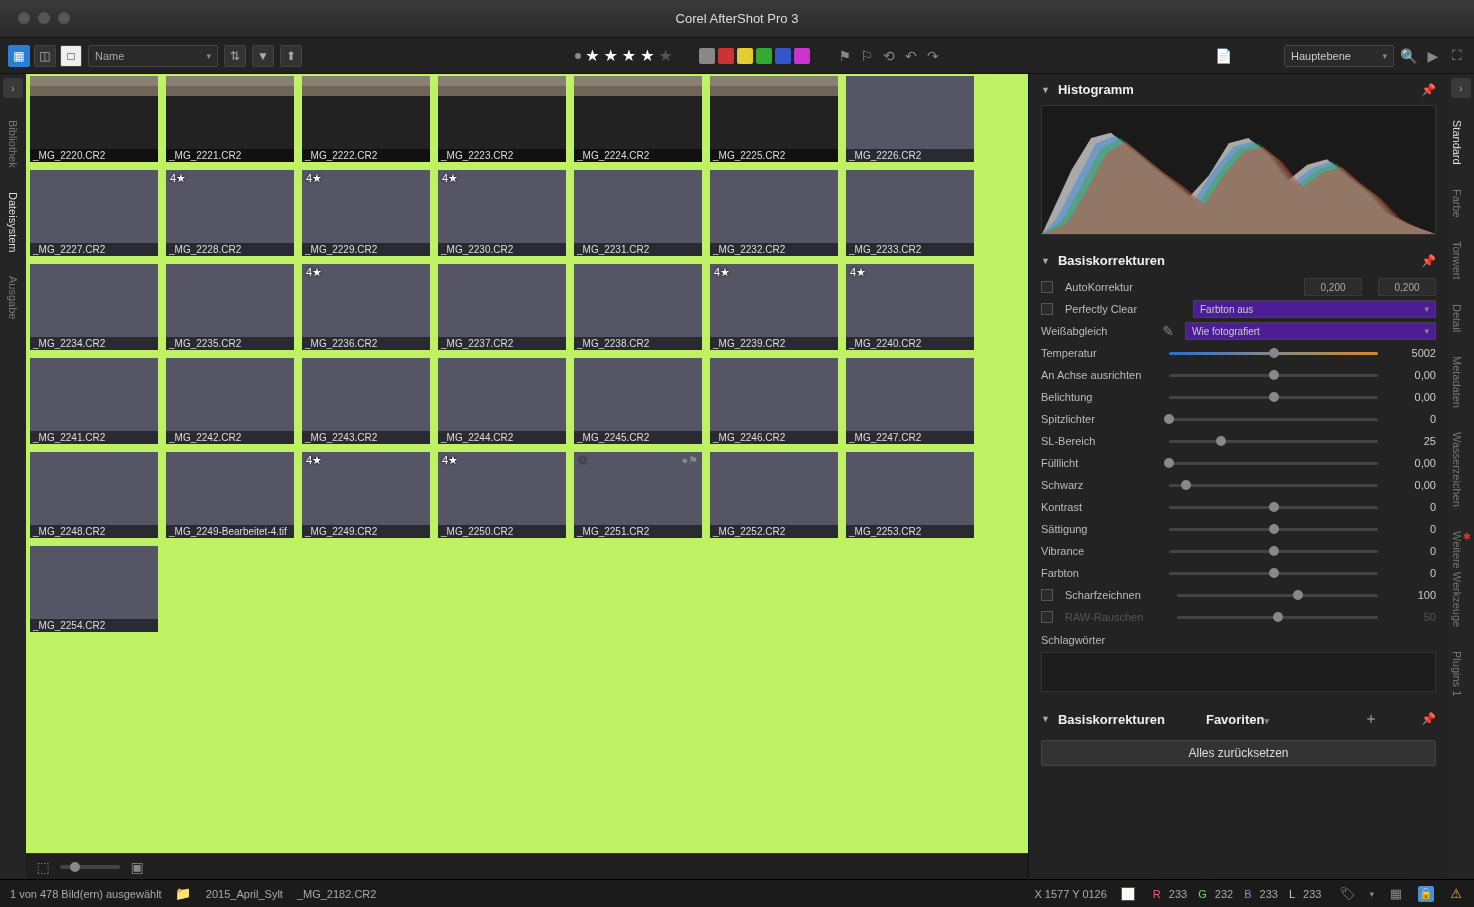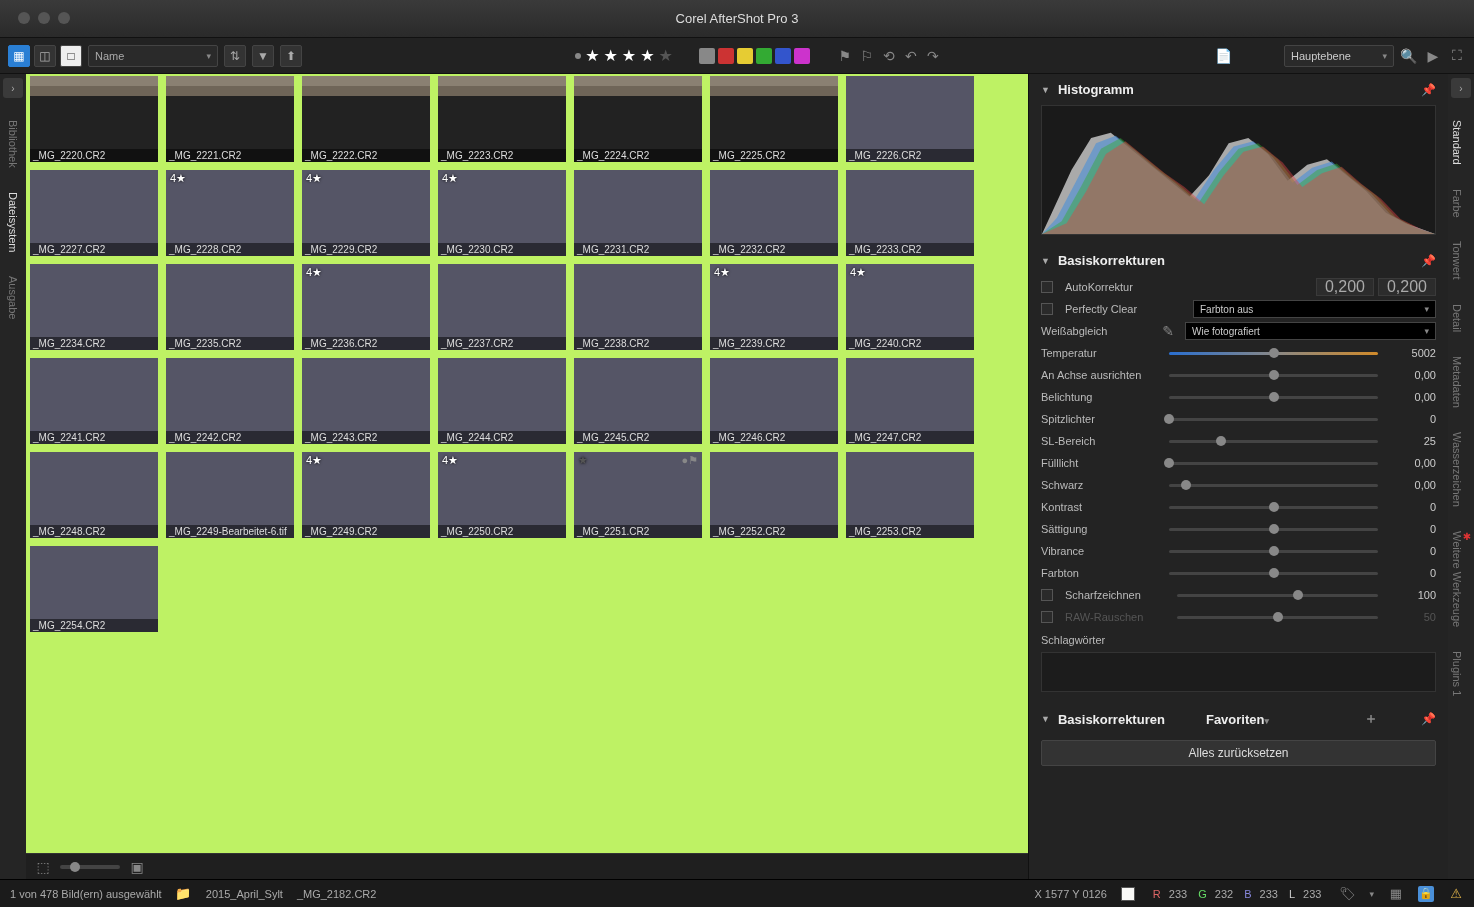--- a/index.html
+++ b/index.html
@@ -59,23 +59,23 @@
 .panel { width: 420px; background: #232323; overflow: auto; border-left: 1px solid #111; position: relative; }
 .section-hd { display: flex; align-items: center; padding: 8px 12px; font-size: 13px; color: #eee; font-weight: 600; cursor: pointer; }
 .section-hd .tri { font-size: 9px; margin-right: 8px; color: #aaa; }
 .section-hd .pin { margin-left: auto; font-size: 12px; color: #666; }
 .histo { height: 130px; margin: 0 12px 10px 12px; background: #1a1a1a; border: 1px solid #333; position: relative; overflow: hidden; }
 .histo svg { width: 100%; height: 100%; }
 
 .row { display: flex; align-items: center; padding: 2px 12px; font-size: 11px; color: #bbb; height: 22px; gap: 8px; }
 .row .lbl { width: 120px; flex-shrink: 0; }
 .row .cb { width: 12px; height: 12px; border: 1px solid #555; background: #2a2a2a; margin-right: 4px; flex-shrink: 0; }
-.row .dd { flex: 1; height: 18px; background: #000000; border: 1px solid #444; font-size: 10px; color: #ccc; padding: 0 6px; display: flex; align-items: center; justify-content: space-between; }
+.row .dd { flex: 1; height: 18px; background: #4c1d95; border: 1px solid #444; font-size: 10px; color: #ccc; padding: 0 6px; display: flex; align-items: center; justify-content: space-between; }
 .row .twoval { display: flex; gap: 4px; margin-left: auto; }
-.row .twoval span { width: 58px; height: 18px; background: #2c2c2c; border: 1px solid #3a3a3a; color: #aaa; font-size: 16px; display: flex; align-items: center; justify-content: center; }
+.row .twoval span { width: 58px; height: 18px; background: #2c2c2c; border: 1px solid #3a3a3a; color: #aaa; font-size: 10px; display: flex; align-items: center; justify-content: center; margin-left: 12px; }
 .row .val { width: 50px; text-align: right; color: #ccc; font-size: 11px; flex-shrink: 0; }
 .row.disabled { color: #555; }
 .row.disabled .val { color: #555; }
 
 .slider { flex: 1; height: 14px; position: relative; display: flex; align-items: center; }
 .slider .track { height: 3px; background: #444; width: 100%; border-radius: 2px; }
 .slider .knob { position: absolute; top: 2px; width: 10px; height: 10px; background: #888; border-radius: 50%; transform: translateX(-50%); }
 .slider.temp .track { background: linear-gradient(90deg, #2a6fd0, #888 50%, #d08a2a); }
 .slider.full .knob { left: 100%; }
 
@@ -293,21 +293,21 @@
         <div class="thumb">
           <div class="img imgsky4"></div>
           <div class="fn">_MG_2247.CR2</div>
         </div>
         <div class="thumb">
           <div class="img imgsky4"></div>
           <div class="fn">_MG_2248.CR2</div>
         </div>
         <div class="thumb">
           <div class="img imgsky4"></div>
-          <div class="fn">_MG_2249-Bearbeitet-6.tif</div>
+          <div class="fn">_MG_2249-Bearbeitet-4.tif</div>
         </div>
         <div class="thumb">
           <div class="img imgsky5"></div>
           <div class="rating">4★</div>
           <div class="fn">_MG_2249.CR2</div>
         </div>
         <div class="thumb">
           <div class="img imgsky5"></div>
           <div class="rating">4★</div>
           <div class="fn">_MG_2250.CR2</div>

